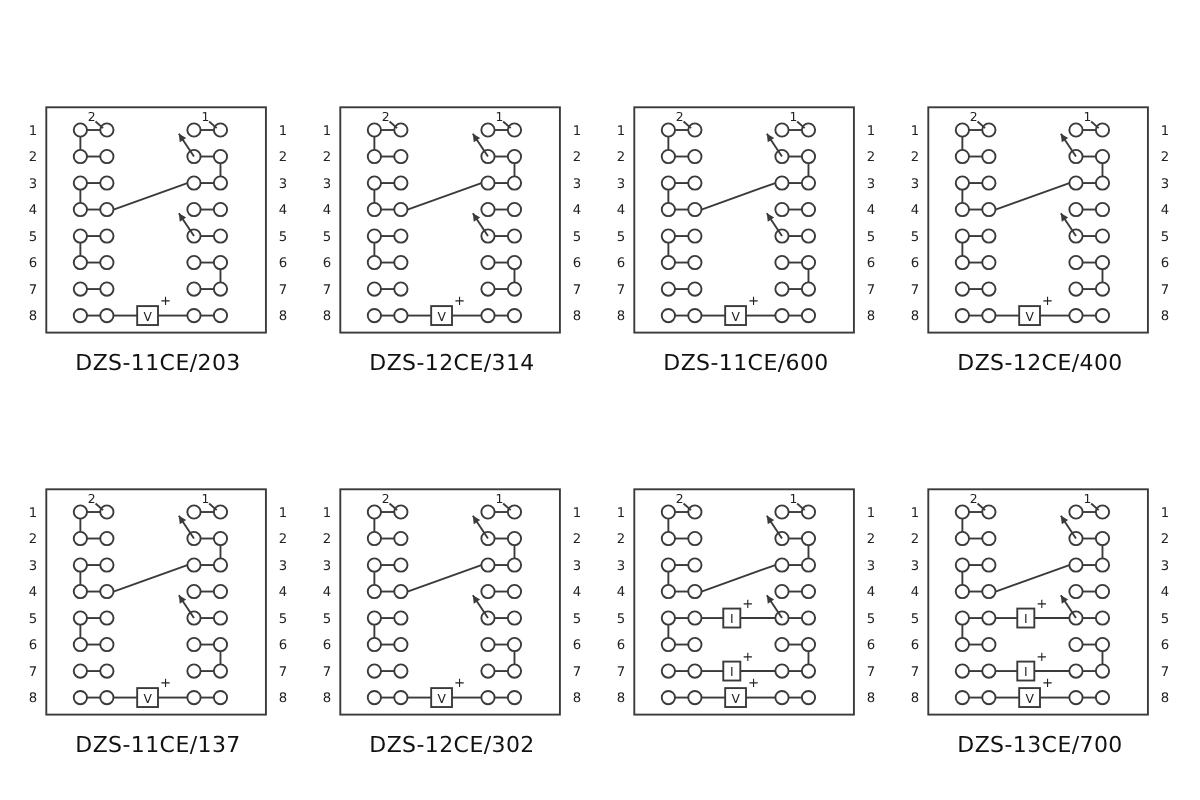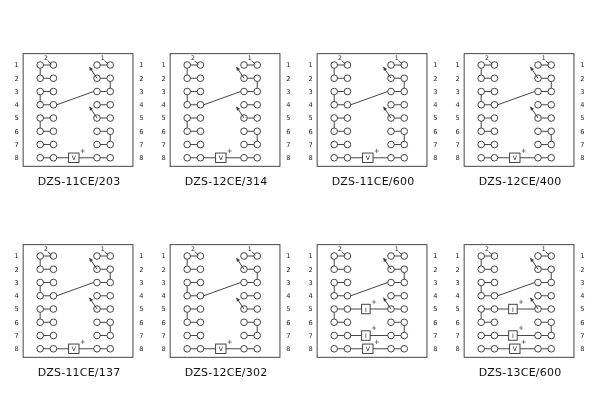--- a/index.html
+++ b/index.html
@@ -810,15 +810,15 @@
         <text class="cl" x="67.5" y="79.8">I</text>
         <text class="pl" x="76" y="71.5">+</text>
         <g stroke="#3a3a3a" stroke-width="1" fill="none">
           <line x1="51.5" y1="105" x2="63" y2="105"></line>
           <rect x="63" y="100" width="9" height="10"></rect>
           <line x1="72" y1="105" x2="90.5" y2="105"></line>
         </g>
         <text class="cl" x="67.5" y="107.8">I</text>
         <text class="pl" x="76" y="99.5">+</text>
       </svg>
-    <div class="caption">DZS-13CE/600</div>
+    <div class="caption">DZS-13CE/700</div>
   </div>
 </div>
 
 </body></html>

